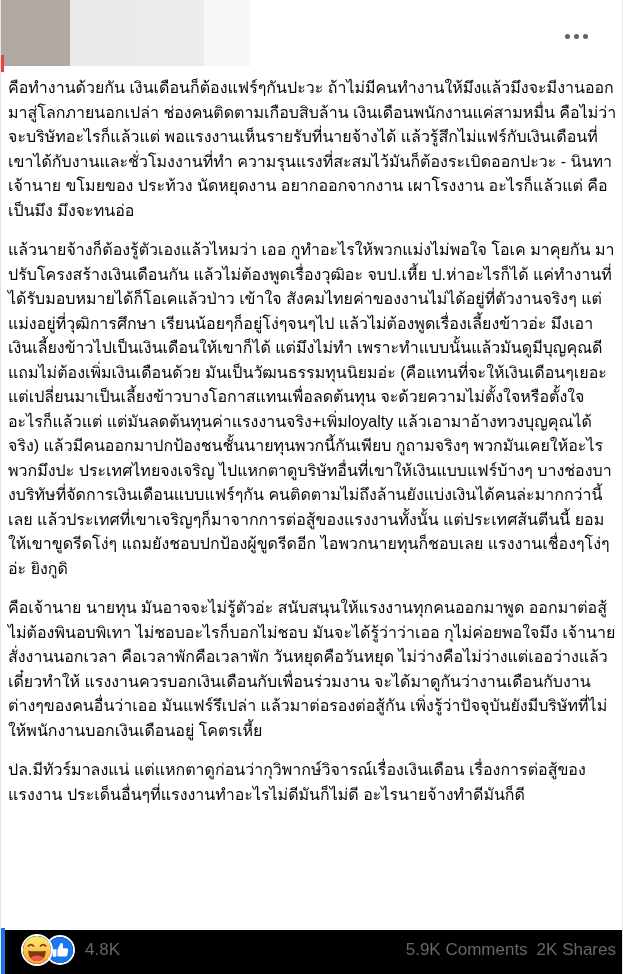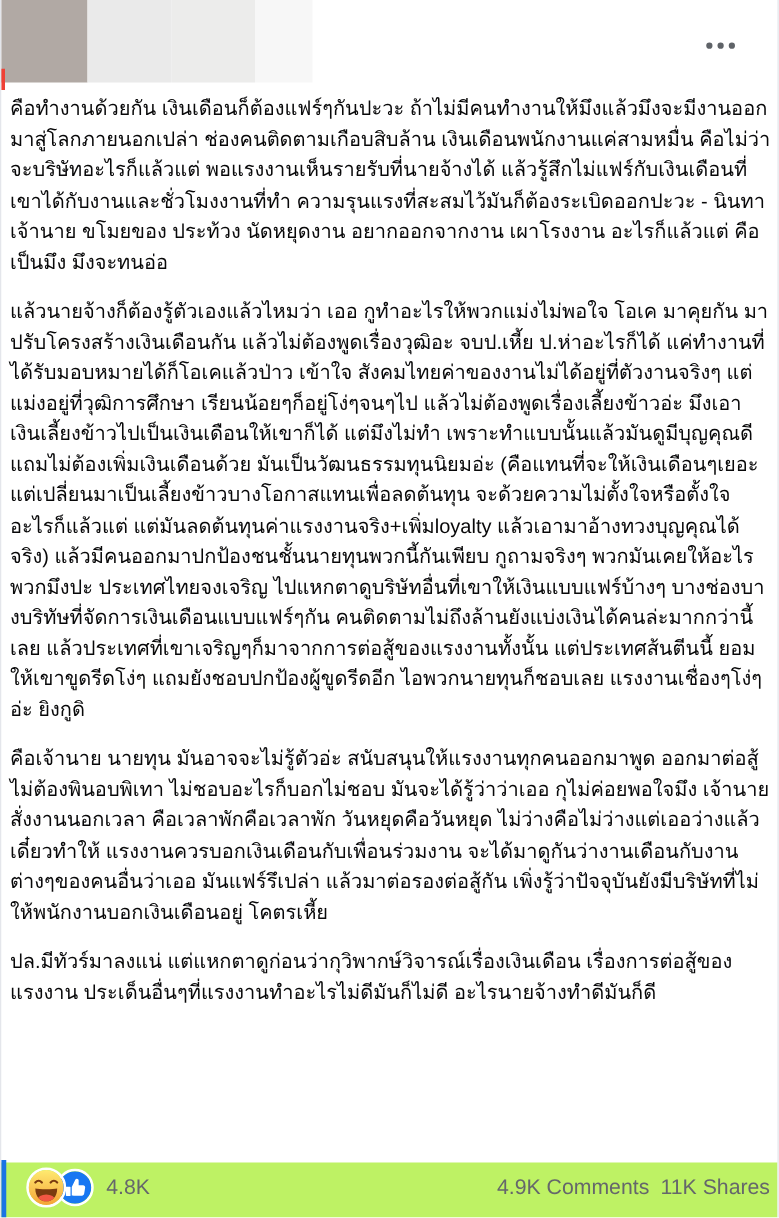--- a/index.html
+++ b/index.html
@@ -25,21 +25,21 @@
   .post-text{
     position:absolute;top:76px;left:7px;right:5px;
     font-size:16px;line-height:24.5px;color:#080809;
     letter-spacing:0;
   }
   .post-text p{margin:0 0 15px 0;word-break:normal;}
   
   .engagement{
     position:absolute;left:0;right:0;bottom:0;height:44px;
     display:flex;align-items:center;justify-content:space-between;
-    padding:0 6px 4px 22px;box-sizing:border-box;background:#bef264;text-align:right;
+    padding:0 6px 4px 22px;box-sizing:border-box;background:#000000;text-align:right;
   }
   .eng-left{display:flex;align-items:center;}
   .reaction-stack{display:flex;align-items:center;}
   .rx{border-radius:50%;display:block;}
   .rx-haha{width:28px;height:28px;z-index:2;border:2px solid #fff;margin-left:-2px;}
   .rx-like{width:26px;height:26px;z-index:1;margin-left:-8px;border:2px solid #fff;}
   .rx-count{margin-left:10px;font-size:17px;color:#65676b;cursor:pointer;}
   .eng-right{display:flex;gap:9px;font-size:17px;color:#65676b;}
   .eng-right span{cursor:pointer;}
   
@@ -89,18 +89,18 @@
         <ellipse cx="8" cy="13.6" rx="4" ry="2.4" fill="#f15744" clip-path="url(#mouthClip)"></ellipse>
       </svg>
       <svg class="rx rx-like" viewBox="0 0 16 16">
         <circle cx="8" cy="8" r="8" fill="#1877f2"></circle>
         <path fill="#ffffff" d="M4.0 7.6 h1.5 c.2 0 .3.1.3.3 v4.0 c0 .2-.1.3-.3.3 H4.0 c-.3 0-.5-.2-.5-.5 V8.1 c0-.3.2-.5.5-.5 z M6.4 11.9 V7.8 l1.8-3.7 c.1-.3.4-.4.7-.4 .5 0 .9.4.9.9 v2.3 h2.2 c.6 0 1.1.6 1.0 1.2 l-.5 3.0 c-.1.5-.5.9-1.1.9 H7.4 c-.4 0-.7-.1-1.0-.1 z"></path>
       </svg>
     </div>
     <span class="rx-count">4.8K</span>
   </div>
   <div class="eng-right">
-    <span>4.9K Comments</span>
-    <span>11K Shares</span>
+    <span>5.9K Comments</span>
+    <span>2K Shares</span>
   </div>
 </div>
 
 <div class="blue-bar"></div>
 
 </body></html>

